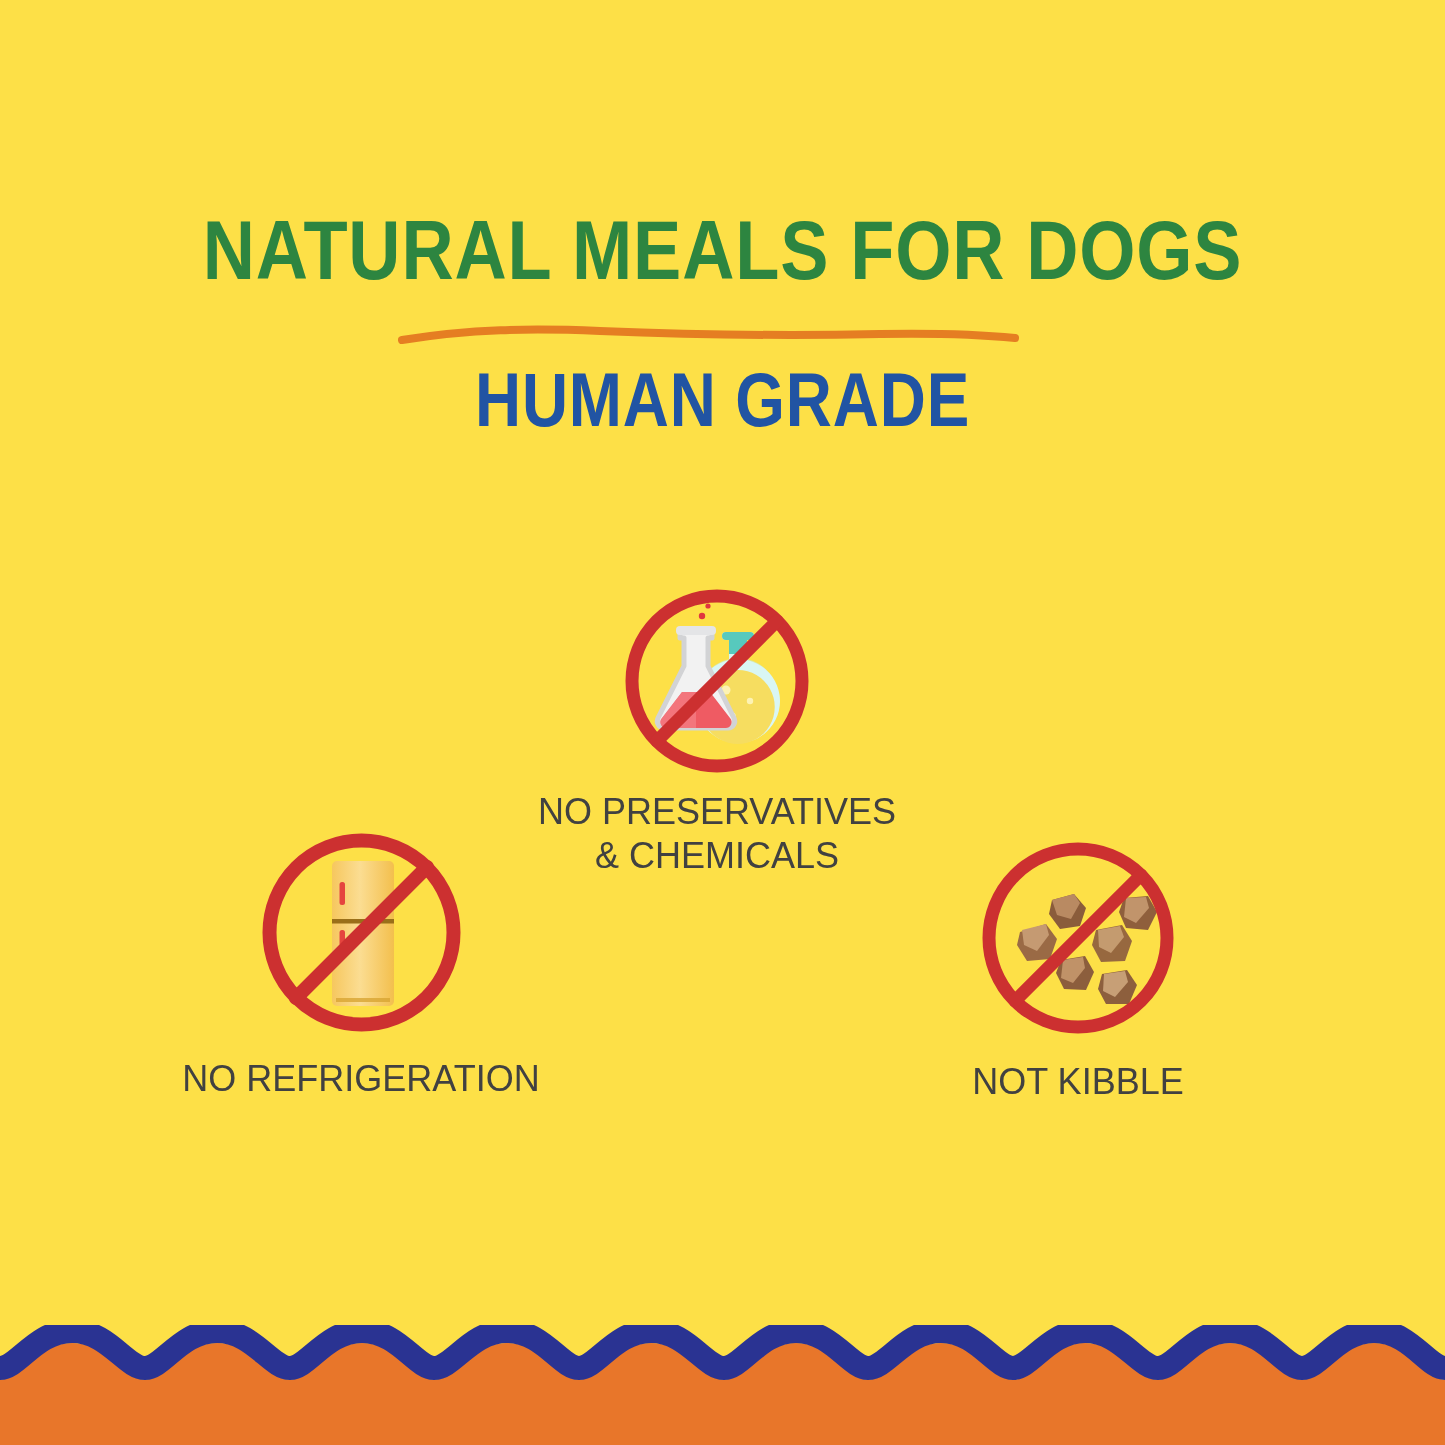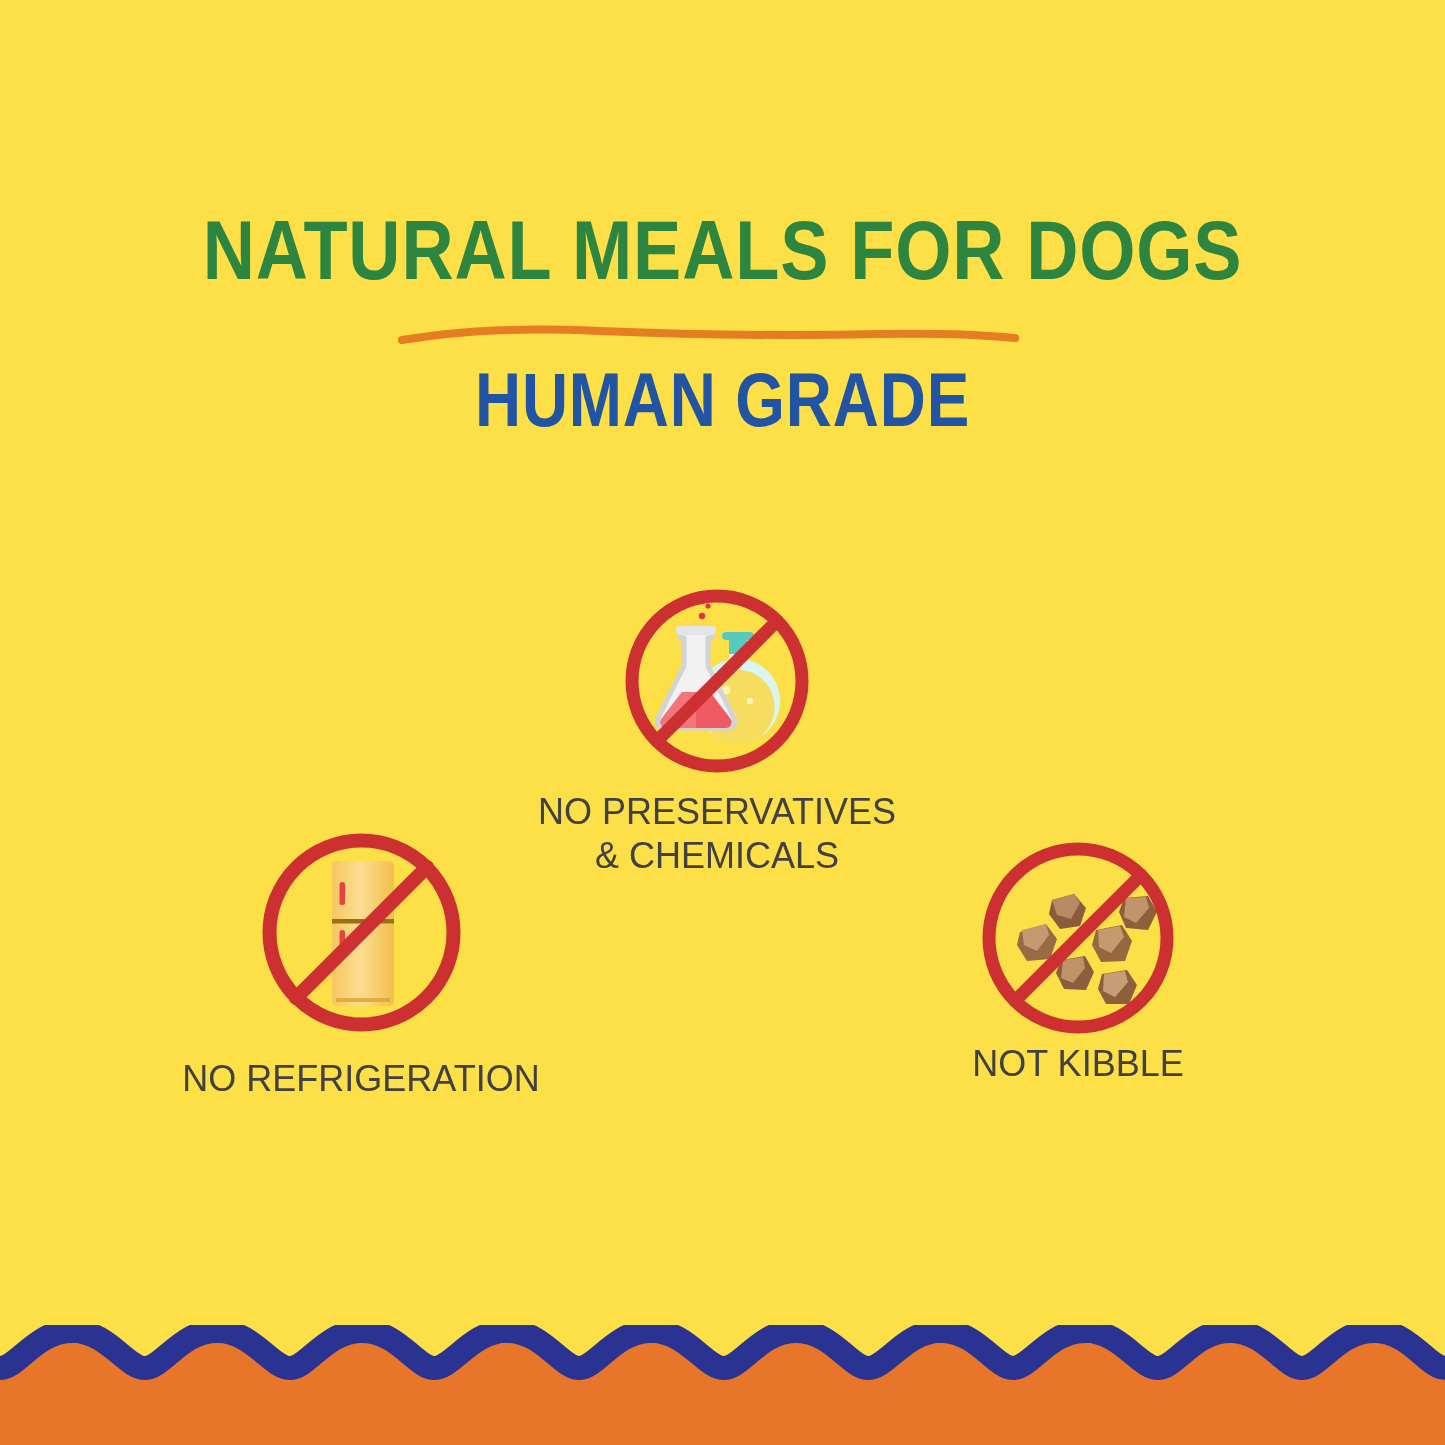--- a/index.html
+++ b/index.html
@@ -85,21 +85,21 @@
   #badge-preservatives { left: 452px; top: 586px; width: 530px; }
   #badge-preservatives .art { margin: 0 auto; width: 190px; height: 190px; }
   #badge-preservatives .cap { margin-top: 14px; }
 
   #badge-refrigeration { left: 96px;  top: 830px; width: 530px; }
   #badge-refrigeration .art { margin: 0 auto; width: 205px; height: 205px; }
   #badge-refrigeration .cap { margin-top: 22px; }
 
   #badge-kibble { left: 813px; top: 838px; width: 530px; }
   #badge-kibble .art { margin: 0 auto; width: 200px; height: 200px; }
-  #badge-kibble .cap { margin-top: 4px; }
+  #badge-kibble .cap { margin-top: 22px; }
 
   
   #wave {
     position: absolute;
     left: 0;
     bottom: 0;
     width: 1445px;
     height: 120px;
     display: block;
   }

